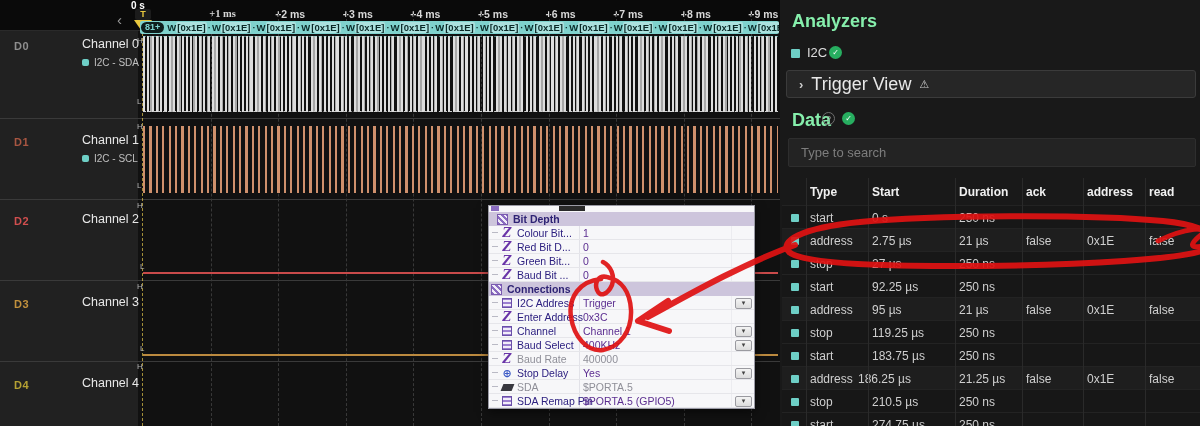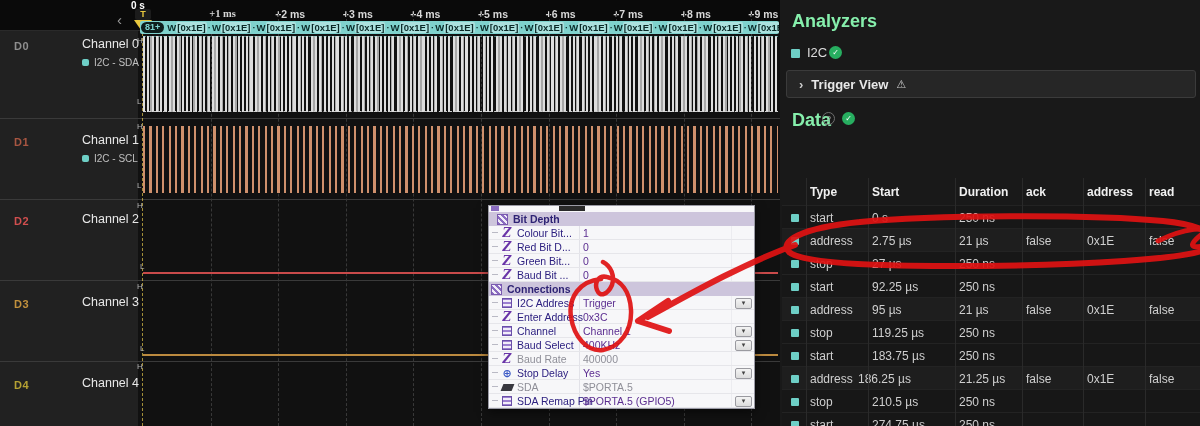--- a/index.html
+++ b/index.html
@@ -40,21 +40,21 @@
   .chan-name{font-size:12.5px;color:#e8e8e8;}
   .chan-sub{font-size:10px;color:#c0c0c0;display:flex;align-items:center;gap:5px;}
   .sub-dot{width:7px;height:7px;border-radius:2px;background:#6ecfc6;}
   
   .rp-title{font-size:18px;font-weight:bold;color:#86efac;}
   .teal-sq{width:9px;height:9px;border-radius:1px;background:#6ecfc6;}
   .check-circle{width:13px;height:13px;border-radius:50%;background:#27ae60;color:#fff;font-size:8px;line-height:13px;text-align:center;font-weight:bold;}
   .help-circle{width:13px;height:13px;border-radius:50%;border:1px solid #6e6e6e;color:#9a9a9a;font-size:9px;line-height:12px;text-align:center;box-sizing:border-box;}
   #trigger-bar{left:786px;top:70px;width:410px;height:28px;background:#262626;border:1px solid #3b3b3b;border-radius:3px;display:flex;align-items:center;gap:8px;padding-left:12px;box-sizing:border-box;cursor:pointer;}
   #trigger-bar .chev{color:#cccccc;font-size:13px;font-weight:bold;}
-  #trigger-bar .lbl{color:#e8e8e8;font-size:13px;font-weight:bold;}
+  #trigger-bar .lbl{color:#e8e8e8;font-size:18px;font-weight:normal;}
   #trigger-bar .warn{color:#c9c9c9;font-size:11px;}
   #search-input{left:788px;top:138px;width:408px;height:29px;background:#232323;border:1px solid #2e2e2e;border-radius:2px;color:#cfcfcf;font-size:13px;padding:0 12px;box-sizing:border-box;outline:none;font-family:inherit;}
   #search-input::placeholder{color:#7d7d7d;}
   .tbl-vline{top:178px;height:248px;width:1px;background:#2a2a2a;z-index:1;}
   .tbl-header{left:782px;top:178px;width:418px;height:27px;border-bottom:1px solid #2e2e2e;}
   .th{position:absolute;top:7px;font-size:12px;font-weight:bold;color:#f0f0f0;}
   .trow{position:absolute;left:782px;width:418px;height:23px;border-top:1px solid #232323;}
   .td{position:absolute;top:5px;font-size:12px;color:#cfcfcf;white-space:nowrap;}
   .row-marker{position:absolute;left:9px;top:8px;width:8px;height:8px;border-radius:1px;background:#6ecfc6;}
   
@@ -200,20 +200,21 @@
   <div class="abs" id="trigger-bar">
     <span class="chev">›</span>
     <span class="lbl">Trigger View</span>
     <span class="warn">⚠</span>
   </div>
 
   <div class="abs rp-title" style="left:792px;top:110px;">Data</div>
   <div class="abs help-circle" style="left:822px;top:112px;">?</div>
   <div class="abs check-circle" style="left:842px;top:112px;">✓</div>
 
+  <input class="abs" id="search-input" placeholder="Type to search" style="">
 
   <div class="abs tbl-header">
       <div class="th" style="left: 28px;">Type</div>
       <div class="th" style="left: 90px;">Start</div>
       <div class="th" style="left: 177px;">Duration</div>
       <div class="th" style="left: 244px;">ack</div>
       <div class="th" style="left: 305px;">address</div>
       <div class="th" style="left: 367px;">read</div>
     </div>
   <div id="table-rows">

